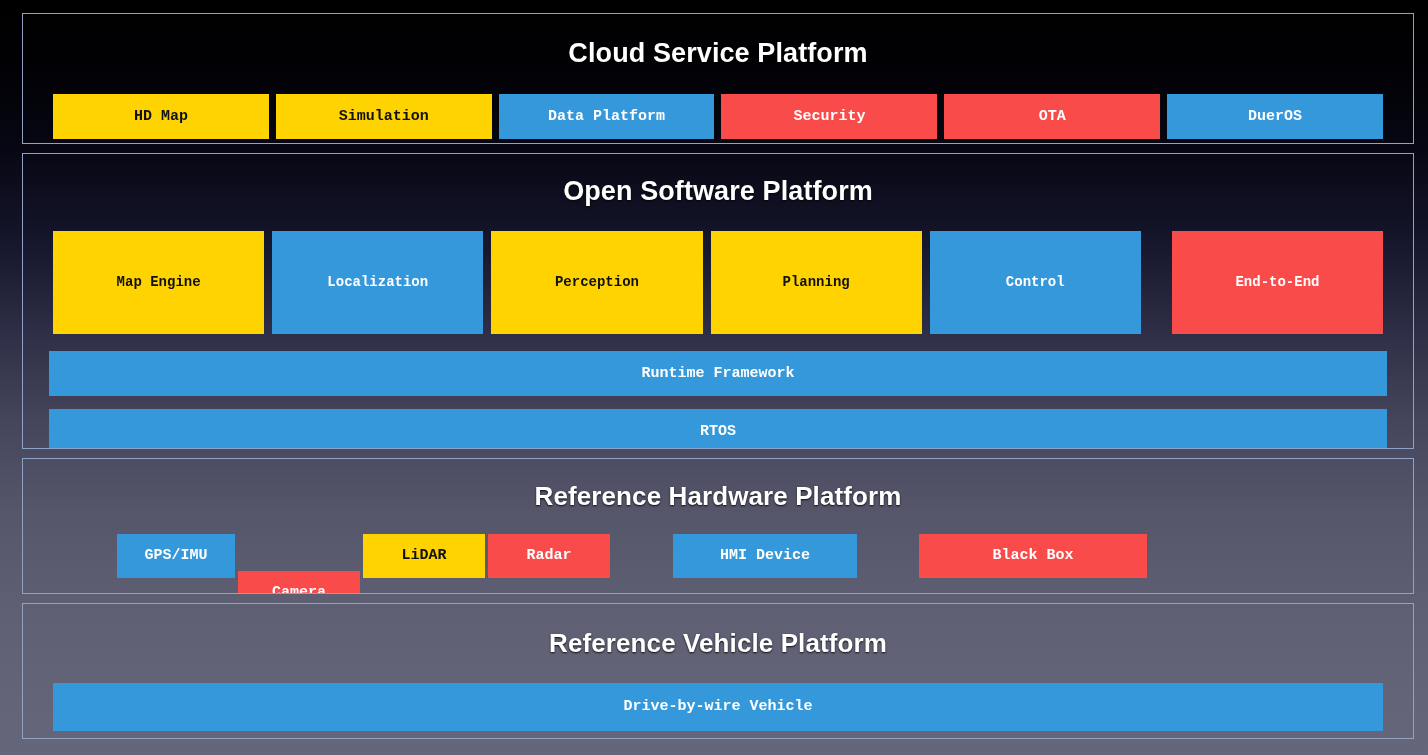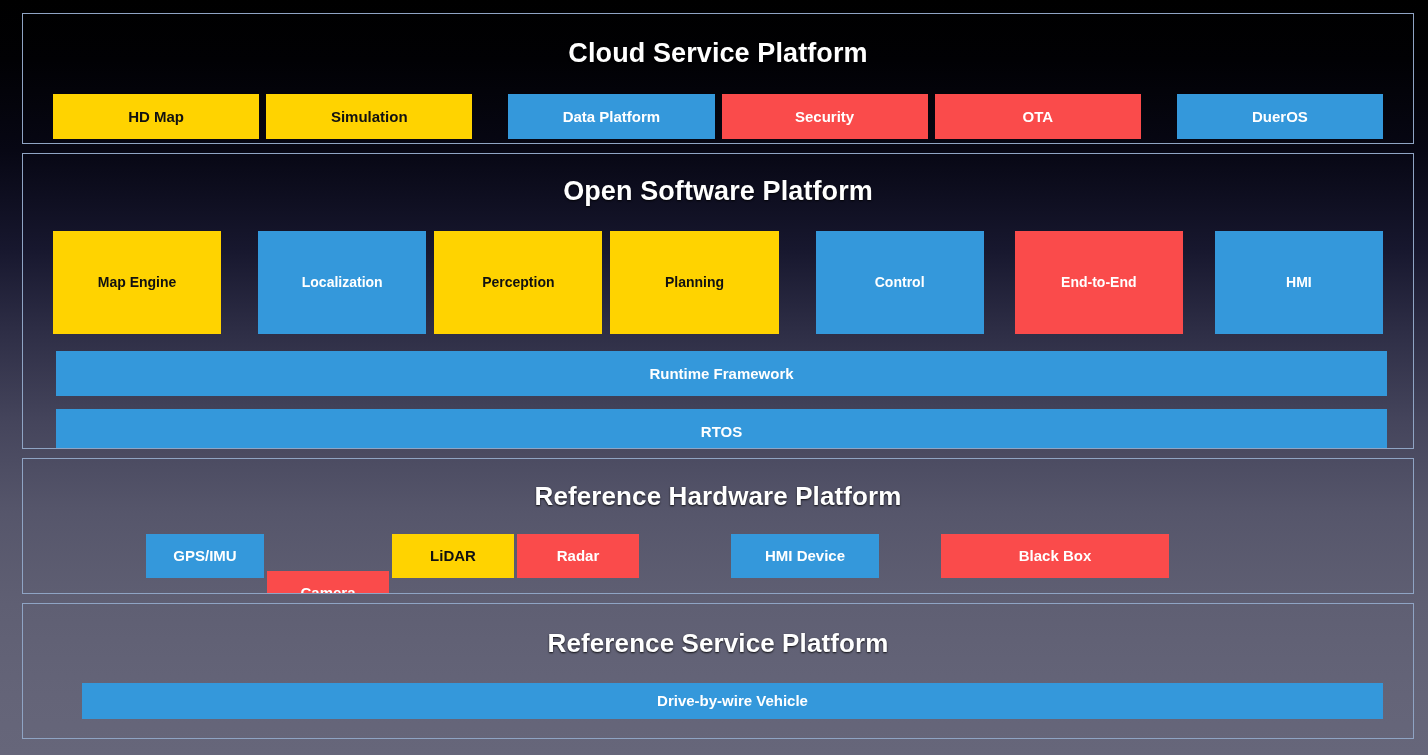--- a/index.html
+++ b/index.html
@@ -96,46 +96,47 @@
     height: 44px;
   }
   #hardware-row .block { height: 44px; }
   .hw-compute  { width: 238px; }
   .hw-gap-a    { width: 64px; }
   .hw-gpsimu   { width: 118px; }
   .hw-camera   { width: 122px; margin-top: 37px; }
   .hw-lidar    { width: 122px; }
   .hw-radar    { width: 122px; }
   .hw-gap-b    { width: 63px; }
-  .hw-hmidev   { width: 148px; }
+  .hw-hmidev   { width: 184px; }
   .hw-gap-c    { width: 62px; }
   .hw-blackbox { width: 228px; }
   .hw-sensor   { margin-right: 3px; }
   .spacer      { flex: none; }
 
   #vehicle-row {
     margin: 16px 22px 0 22px;
     height: 44px;
   }
-  #vehicle-row .block { flex: 1; height: 36px; }
+  #vehicle-row .block { flex: 1; height: 48px; }
 
   
   .block {
     display: flex;
     align-items: center;
     justify-content: center;
     text-align: center;
     font-weight: bold;
     font-size: 15px;
     line-height: 1.15;
     padding: 2px 4px;
     user-select: none;
+    font-family: Liberation Mono, monospace;
   }
   .block.yellow { background: #FFD300; color: #111111; }
-  .block.blue   { background: #3498DB; color: #ffffff; margin-left: 29px; }
+  .block.blue   { background: #3498DB; color: #ffffff; }
   .block.red    { background: #FA4B4B; color: #ffffff; }
 
   #software-row .block { font-size: 14px; }
   #cloud-row   .block { font-size: 15px; }
   .fullbar.block { font-size: 15px; }
   #hardware-row .block { font-size: 15px; }
   #vehicle-row .block { font-size: 15px; }
 </style>
 </head>
 <body>
@@ -156,21 +157,20 @@
 
   <section class="panel dark" id="panel-software">
     <div class="panel-title">Open Software Platform</div>
     <div class="row" id="software-row">
       <div class="block yellow">Map Engine</div>
       <div class="block blue">Localization</div>
       <div class="block yellow">Perception</div>
       <div class="block yellow">Planning</div>
       <div class="block blue">Control</div>
       <div class="block red spaced-left">End-to-End</div>
-      <div class="block blue spaced-left2">HMI</div>
     </div>
     <div class="block blue fullbar">Runtime Framework</div>
     <div class="block blue fullbar">RTOS</div>
   </section>
 
   <section class="panel" id="panel-hardware">
     <div class="panel-title">Reference Hardware Platform</div>
     <div class="row" id="hardware-row">
       <div class="spacer hw-gap-a"></div>
       <div class="block blue   hw-gpsimu hw-sensor">GPS/IMU</div>
@@ -178,19 +178,19 @@
       <div class="block yellow hw-lidar  hw-sensor">LiDAR</div>
       <div class="block red    hw-radar">Radar</div>
       <div class="spacer hw-gap-b"></div>
       <div class="block blue hw-hmidev">HMI Device</div>
       <div class="spacer hw-gap-c"></div>
       <div class="block red hw-blackbox">Black Box</div>
     </div>
   </section>
 
   <section class="panel" id="panel-vehicle">
-    <div class="panel-title">Reference Service Platform</div>
+    <div class="panel-title">Reference Vehicle Platform</div>
     <div class="row" id="vehicle-row">
       <div class="block blue">Drive-by-wire Vehicle</div>
     </div>
   </section>
 
 </div>
 
 </body></html>

